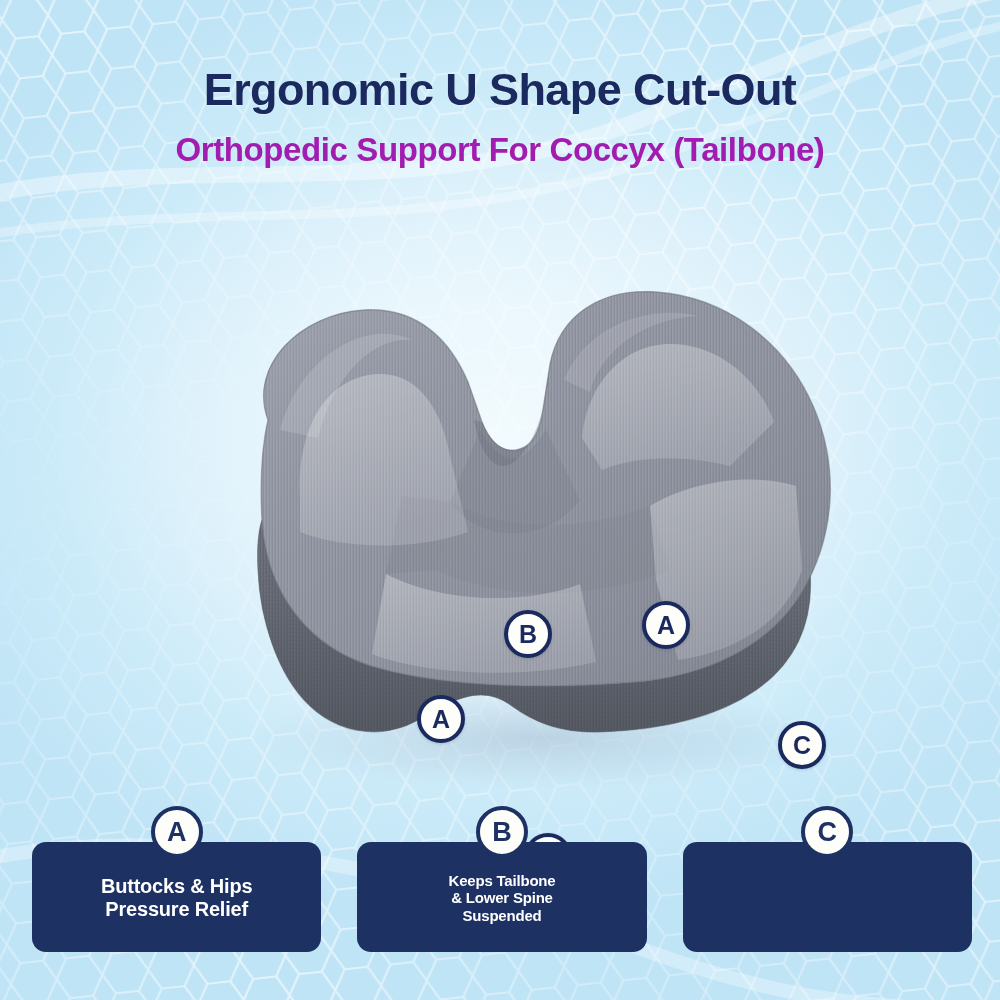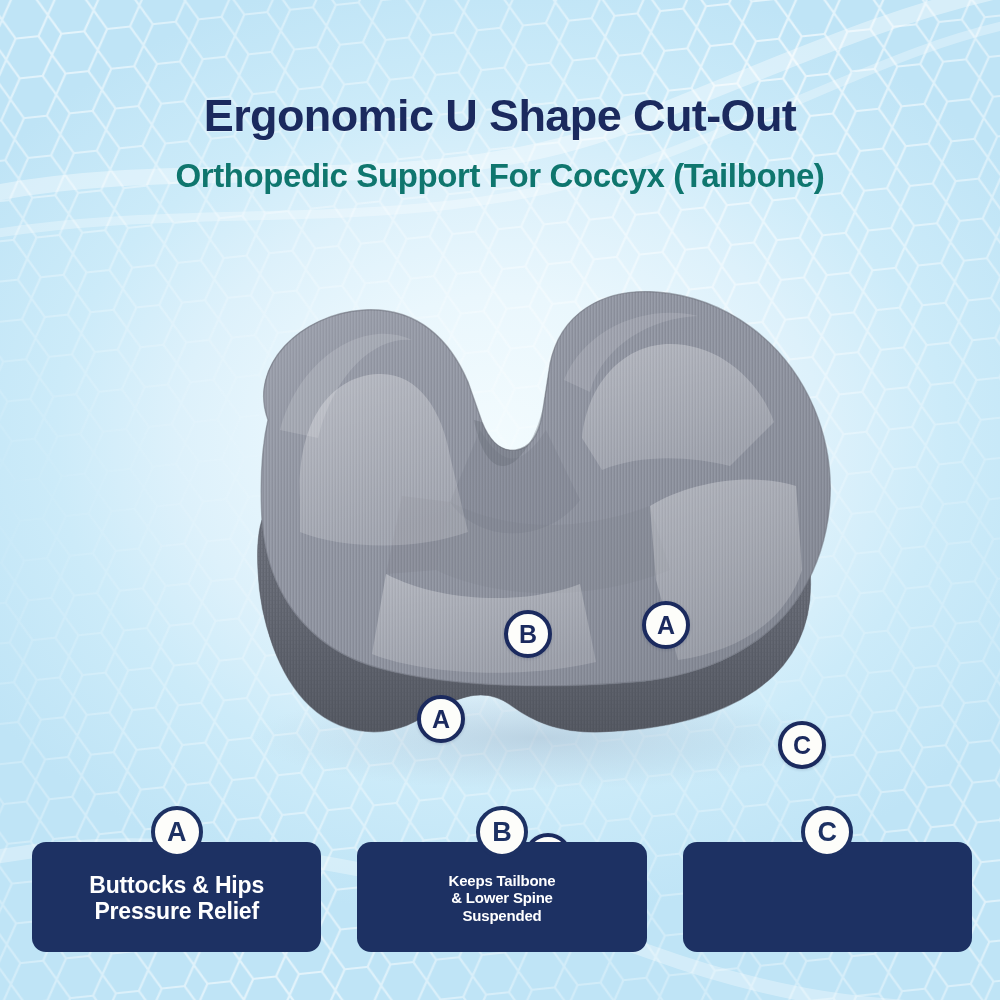--- a/index.html
+++ b/index.html
@@ -27,37 +27,37 @@
     position:absolute; inset:0;
     opacity:.85;
   }
   .bg-wave {
     position:absolute; inset:0;
   }
 
   
   .header {
     position:absolute; top:0; left:0; right:0;
-    padding-top:92px;
+    padding-top:66px;
     text-align:center;
     z-index:6;
   }
   .title {
     font-size:45px;
     font-weight:bold;
     color:#1b2a5e;
     letter-spacing:-0.6px;
     line-height:1.06;
     text-shadow:0 1px 0 rgba(255,255,255,.35);
   }
   .subtitle {
     margin-top:18px;
     font-size:33px;
     font-weight:bold;
-    color:#0f766e;
+    color:#a21caf;
     letter-spacing:-0.4px;
     line-height:1.1;
   }
 
   
   .product-stage {
     position:absolute;
     left:150px; top:270px;
     width:720px; height:530px;
     z-index:3;
@@ -108,21 +108,21 @@
     transform:translateX(-50%);
     width:52px; height:52px;
     border-radius:50%;
     background:#fdfdfa;
     border:4px solid #1d3163;
     display:flex; align-items:center; justify-content:center;
     font-size:27px; font-weight:bold; color:#1d3163;
   }
   .feature-text {
     color:#ffffff;
-    font-size:23px;
+    font-size:20px;
     font-weight:bold;
     line-height:1.14;
     letter-spacing:-0.2px;
     white-space:pre-line;
   }
   .feature.lines3 .feature-text { font-size:15px; }
 </style>
 </head>
 <body>
 

